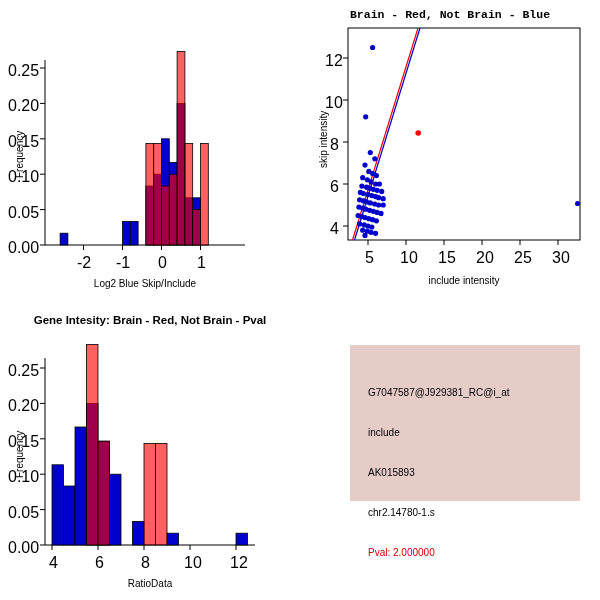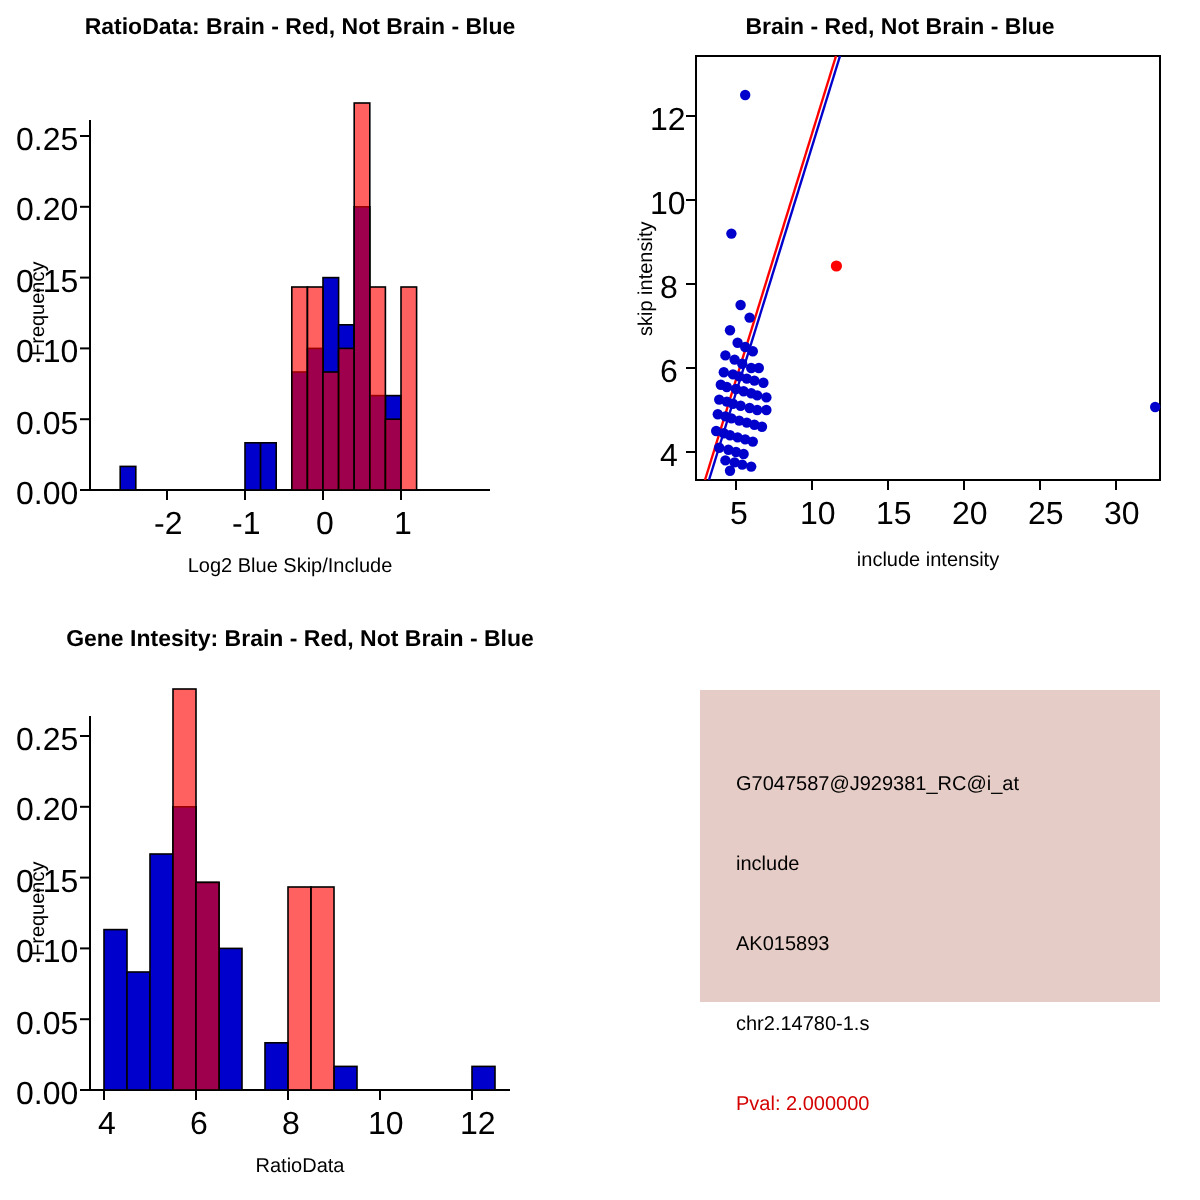--- a/index.html
+++ b/index.html
@@ -61,21 +61,20 @@
     white-space: nowrap;
   }
   .info-pval {
     color: #d40000;
   }
 </style>
 </head>
 <body>
 
 <div class="panel" style="left:0; top:0; width:300px; height:300px;">
-  <div class="title" style="position:absolute; left:0; top:8px; width:300px;">RatioData: Brain - Red, Not Brain - Blue</div>
 
   <svg width="300" height="300" style="position:absolute; left:0; top:0;">
 
     <line x1="45" y1="245" x2="245" y2="245" stroke="#000" stroke-width="1"></line>
     <line x1="45" y1="245" x2="45" y2="60" stroke="#000" stroke-width="1"></line>
 
     <g stroke="#000" stroke-width="1">
       <line x1="40" y1="245" x2="45" y2="245"></line>
       <line x1="40" y1="209.6" x2="45" y2="209.6"></line>
       <line x1="40" y1="174.2" x2="45" y2="174.2"></line>
@@ -126,21 +125,21 @@
   <span class="tick-label" style="left:77px; top:254px;">-2</span>
   <span class="tick-label" style="left:116px; top:254px;">-1</span>
   <span class="tick-label" style="left:158px; top:254px;">0</span>
   <span class="tick-label" style="left:197px; top:254px;">1</span>
 
   <div class="axis-label" style="position:absolute; left:45px; top:278px; width:200px;">Log2 Blue Skip/Include</div>
   <span class="ylabel-rot" style="left:14px; top:178px;">Frequency</span>
 </div>
 
 <div class="panel" style="left:300px; top:0; width:300px; height:300px;">
-  <div class="title" style="position:absolute; left:0; top:8px; width:300px;">Brain - Red, Not Brain - Blue</div>
+  <div class="title" style="position:absolute; left:0; top:8px; width:300px;font-family:Liberation Mono, monospace;">Brain - Red, Not Brain - Blue</div>
 
   <svg width="300" height="300" style="position:absolute; left:0; top:0;">
 
     <rect x="48" y="28" width="232" height="212" fill="none" stroke="#000" stroke-width="1"></rect>
 
     <g stroke="#000" stroke-width="1">
       <line x1="43" y1="226" x2="48" y2="226"></line>
       <line x1="43" y1="184" x2="48" y2="184"></line>
       <line x1="43" y1="142" x2="48" y2="142"></line>
       <line x1="43" y1="100" x2="48" y2="100"></line>
@@ -234,21 +233,21 @@
   <span class="tick-label" style="left:138px; top:249px;">15</span>
   <span class="tick-label" style="left:176px; top:249px;">20</span>
   <span class="tick-label" style="left:214px; top:249px;">25</span>
   <span class="tick-label" style="left:252px; top:249px;">30</span>
 
   <div class="axis-label" style="position:absolute; left:48px; top:275px; width:232px;">include intensity</div>
   <span class="ylabel-rot" style="left:18px; top:168px;">skip intensity</span>
 </div>
 
 <div class="panel" style="left:0; top:300px; width:300px; height:300px;">
-  <div class="title" style="position:absolute; left:0; top:14px; width:300px;">Gene Intesity: Brain - Red, Not Brain - Blue</div>
+  <div class="title" style="position:absolute; left:0; top:14px; width:300px;">Gene Intesity: Brain - Red, Not Brain - Pval</div>
 
   <svg width="300" height="300" style="position:absolute; left:0; top:0;">
 
     <line x1="45" y1="245" x2="255" y2="245" stroke="#000" stroke-width="1"></line>
     <line x1="45" y1="245" x2="45" y2="58" stroke="#000" stroke-width="1"></line>
 
     <g stroke="#000" stroke-width="1">
       <line x1="40" y1="245" x2="45" y2="245"></line>
       <line x1="40" y1="209.6" x2="45" y2="209.6"></line>
       <line x1="40" y1="174.2" x2="45" y2="174.2"></line>

